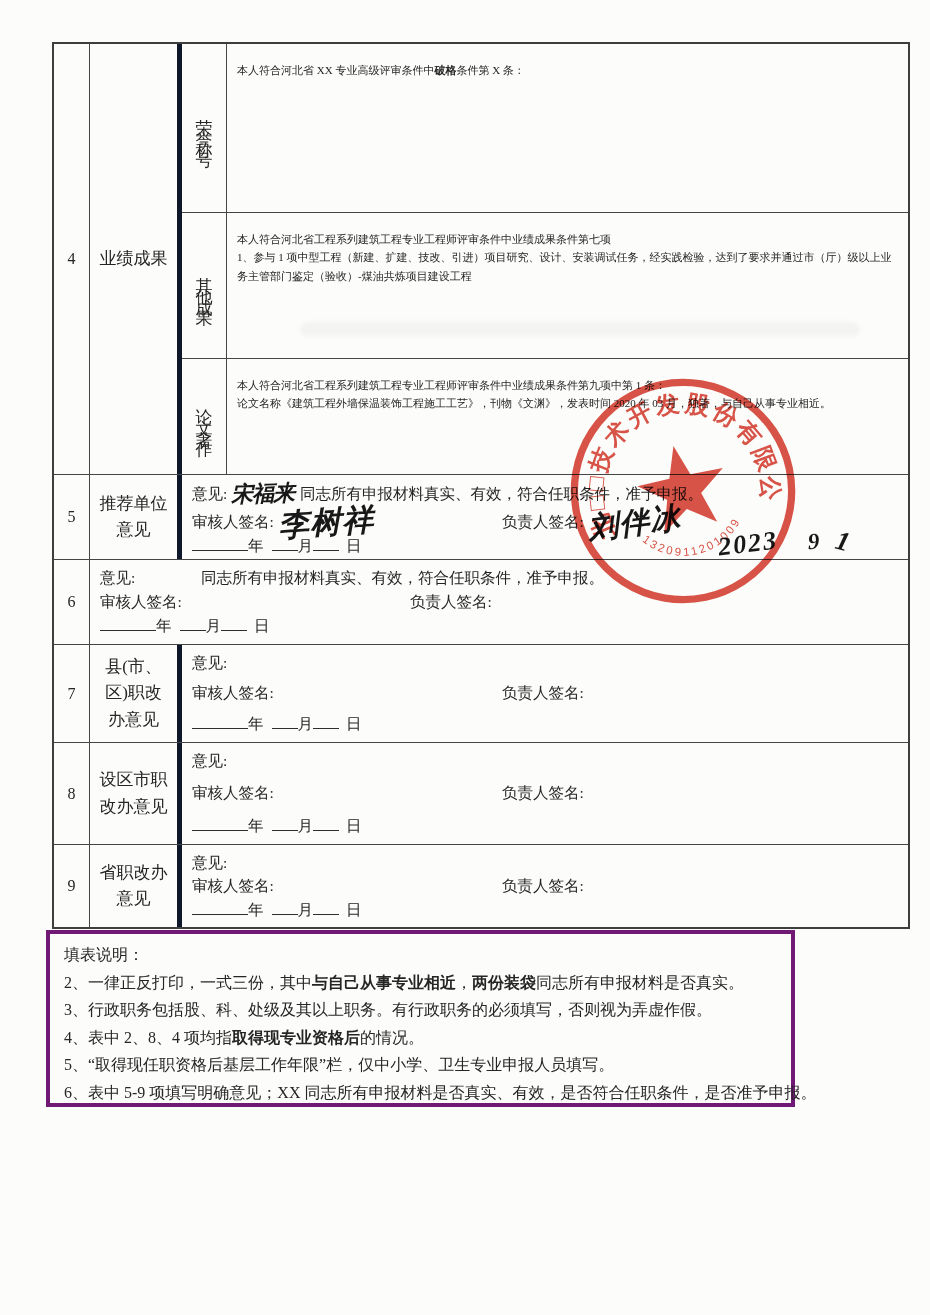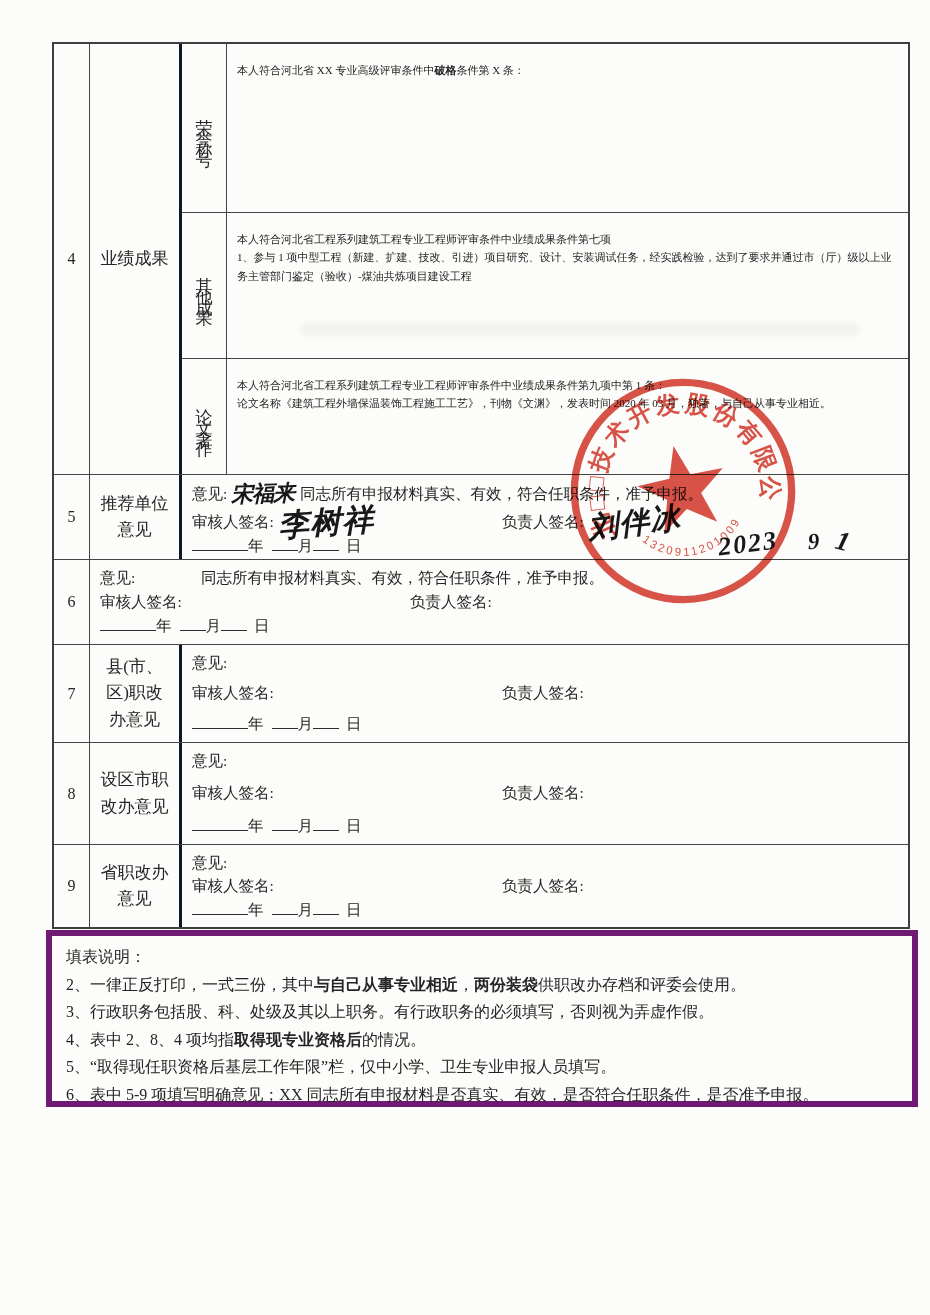--- a/index.html
+++ b/index.html
@@ -17,21 +17,21 @@
     border: 2px solid #3e3e3e; background: transparent;
   }
   .row { display: flex; border-top: 1px solid #454545; }
   .row:first-child { border-top: none; }
   .cell-no {
     width: 36px; flex: 0 0 36px; border-right: 1px solid #454545;
     display: flex; align-items: center; justify-content: center;
     font-size: 16px;
   }
   .cell-label {
-    width: 92px; flex: 0 0 92px; border-right: 3px solid #0f172a;
+    width: 92px; flex: 0 0 92px; border-right: 5px solid #0f172a;
     display: flex; align-items: center; justify-content: center;
     text-align: center; font-size: 17px; line-height: 1.55; padding: 0 9px;
   }
   .r4-right { flex: 1 1 auto; display: flex; flex-direction: column; min-width: 0; }
   .sub-row { display: flex; border-top: 1px solid #454545; min-width: 0; }
   .sub-row:first-child { border-top: none; }
   .cell-sub {
     width: 45px; flex: 0 0 45px; border-right: 1px solid #454545;
     display: flex; align-items: center; justify-content: center; font-size: 17px;
   }
@@ -63,22 +63,22 @@
   .hw { font-style: italic; font-weight: 700; color: #181818; font-family: cursive; }
   .hw-name { display: inline-block; font-size: 22px; transform: rotate(-2deg); letter-spacing: -1px; margin-right: 2px; line-height: 1; position: relative; top: 2px; }
   .hw-sig { display: inline-block; font-size: 31px; letter-spacing: 1px; transform: rotate(-4deg); position: relative; top: 6px; line-height: 0.8; }
   .hw-sig2 { transform: rotate(-7deg); font-size: 30px; }
   .hw-yr { position: absolute; right: 118px; top: -10px; font-size: 26px; transform: rotate(-7deg); letter-spacing: 2px; }
   .hw-mo { position: absolute; right: 77px; top: -9px; font-size: 23px; transform: rotate(-3deg); }
   .hw-dy { position: absolute; right: 47px; top: -13px; font-size: 27px; transform: rotate(15deg); }
 
   
   .notes {
-    position: absolute; left: 46px; top: 930px; width: 872px; height: 177px;
-    border: 6px solid #701a75; padding: 7px 24px 0 14px;
+    position: absolute; left: 46px; top: 930px; width: 749px; height: 177px;
+    border: 4px solid #701a75; padding: 7px 24px 0 14px;
     font-size: 16px; line-height: 1.72;
   }
   .notes .line { white-space: nowrap; }
 
   
   .seal { position: absolute; left: 566px; top: 374px; width: 234px; height: 234px;
           opacity: 0.87; mix-blend-mode: multiply; pointer-events: none; }
 
   
   .smudge { position: absolute; left: 300px; top: 322px; width: 560px; height: 14px;
@@ -238,21 +238,21 @@
       </div>
     </div>
   </div>
 
 </div>
 
 <div class="smudge"></div>
 
 <div class="notes">
   <div class="line">填表说明：</div>
-  <div class="line"><span>2、一律正反打印，一式三份，其中</span><span class="b">与自己从事专业相近</span><span>，</span><span class="b">两份装袋</span><span>供职改办存档和评委会使用。</span></div>
+  <div class="line"><span>2、一律正反打印，一式三份，其中</span><span class="b">与自己从事专业相近</span><span>，</span><span class="b">两份装袋</span><span>同志所有申报材料是否真实。</span></div>
   <div class="line">3、行政职务包括股、科、处级及其以上职务。有行政职务的必须填写，否则视为弄虚作假。</div>
   <div class="line"><span>4、表中 2、8、4 项均指</span><span class="b">取得现专业资格后</span><span>的情况。</span></div>
   <div class="line">5、“取得现任职资格后基层工作年限”栏，仅中小学、卫生专业申报人员填写。</div>
   <div class="line">6、表中 5-9 项填写明确意见；XX 同志所有申报材料是否真实、有效，是否符合任职条件，是否准予申报。</div>
 </div>
 
 <svg class="seal" viewBox="0 0 224 224" aria-hidden="true">
   <defs>
     <path id="sealArc" d="M 40.6,138 A 76,76 0 1 1 183.4,138" fill="none"></path>
     <path id="serialArc" d="M 64.5,151.9 A 62,62 0 0 0 159.5,151.9" fill="none"></path>

